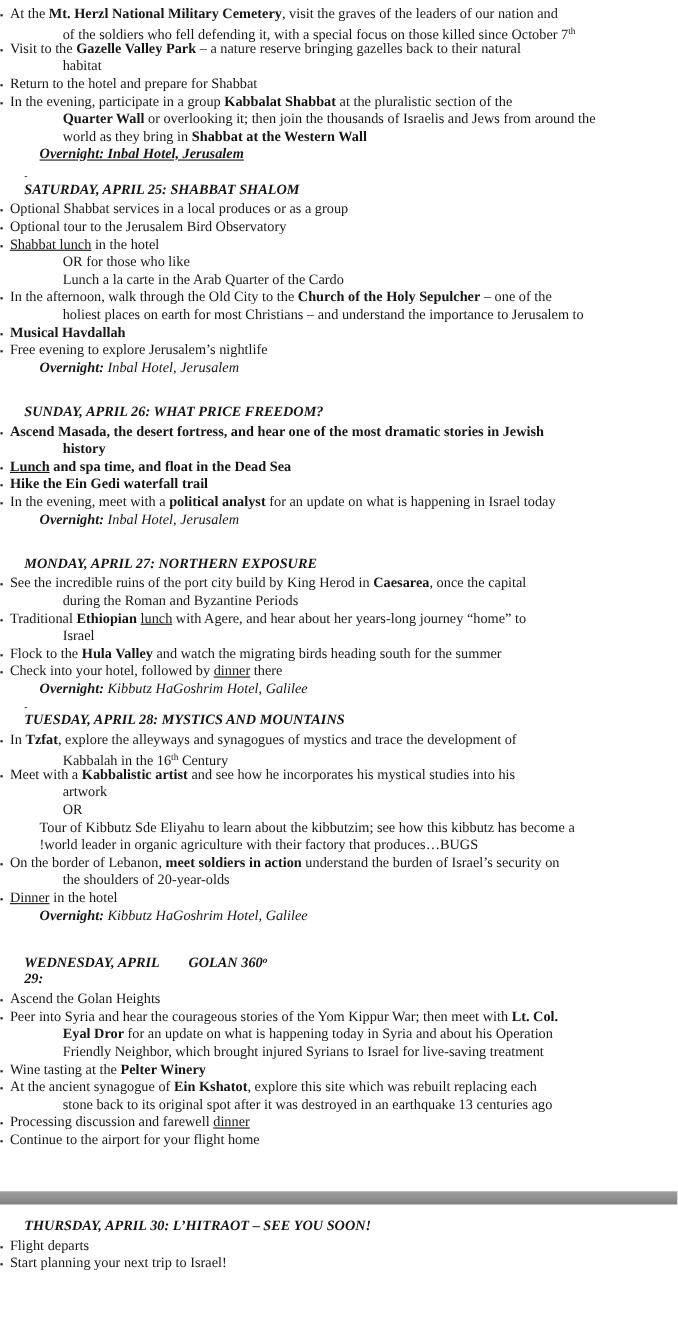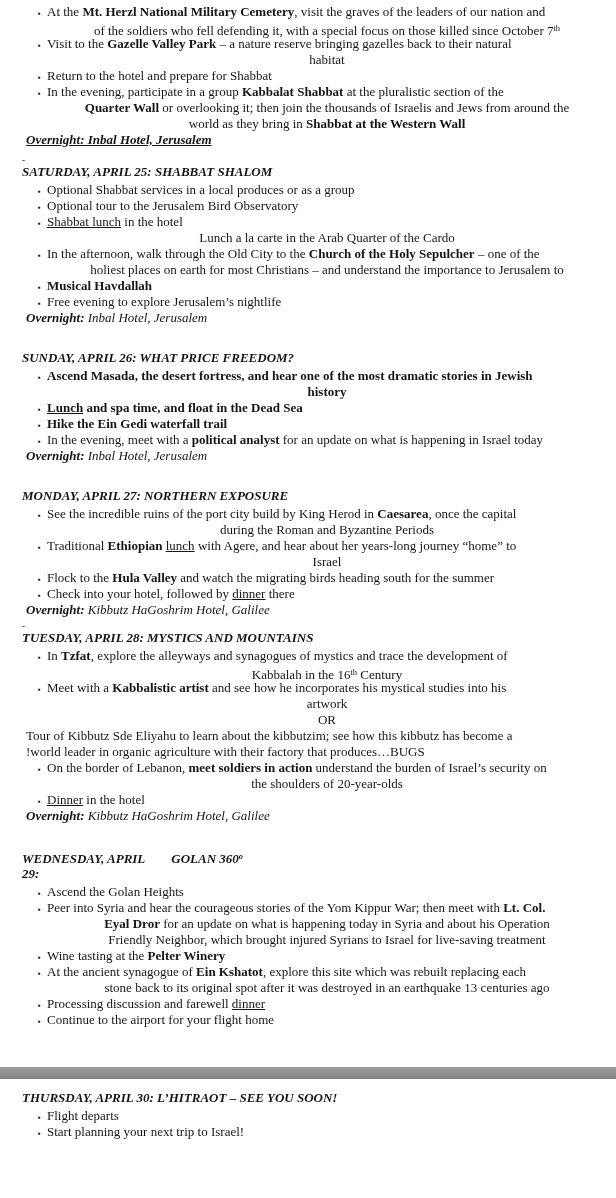--- a/index.html
+++ b/index.html
@@ -9,24 +9,24 @@
     overflow:hidden;
     font-family:"Liberation Serif", serif;
   }
   #doc{
     font-size:13px;
     line-height:16px;
     color:#161616;
     padding-top:4px;
   }
   .line{white-space:nowrap;height:16px;}
-  .flush{padding-left:26px;}
+  .flush{padding-left:36px;}
   .heading{padding-left:22px;margin-bottom:2px;}
-  .bullet{padding-left:38px;}
-  .cont{padding-left:38px;text-align:center;}
+  .bullet{}
+  .cont{padding-left:57px;}
   .dash{padding-left:22px;height:8px;line-height:8px;font-size:9px;font-weight:bold;}
   .blt{display:inline-block;width:9px;font-size:8px;}
   .st-b{font-weight:bold;}
   .st-i{font-style:italic;}
   .st-u{text-decoration:underline;}
   .st-s{font-size:8.5px;vertical-align:4px;}
   .st-g{display:inline-block;width:26px;}
   .spacer{width:100%;}
   .pagebreak{
     height:12px;width:100%;
@@ -45,20 +45,21 @@
     <div class="line bullet"><span class="blt">▪</span><span class="">In the evening, participate in a group </span><span class="st-b">Kabbalat Shabbat</span><span class=""> at the pluralistic section of the</span></div>
     <div class="line cont"><span class="st-b">Quarter Wall</span><span class=""> or overlooking it; then join the thousands of Israelis and Jews from around the</span></div>
     <div class="line cont"><span class="">world as they bring in </span><span class="st-b">Shabbat at the Western Wall</span></div>
     <div class="line flush"><span class="st-b st-i st-u">Overnight: Inbal Hotel, Jerusalem</span></div>
     <div class="spacer" style="height: 8px;"></div>
     <div class="line dash"><span class="st-b">-</span></div>
     <div class="line heading"><span class="st-b st-i">SATURDAY, APRIL 25: SHABBAT SHALOM</span></div>
     <div class="line bullet"><span class="blt">▪</span><span class="">Optional Shabbat services in a local produces or as a group</span></div>
     <div class="line bullet"><span class="blt">▪</span><span class="">Optional tour to the Jerusalem Bird Observatory</span></div>
     <div class="line bullet"><span class="blt">▪</span><span class="st-u">Shabbat lunch</span><span class=""> in the hotel</span></div>
+    <div class="line cont"><span class="">OR for those who like</span></div>
     <div class="line cont"><span class="">Lunch a la carte in the Arab Quarter of the Cardo</span></div>
     <div class="line bullet"><span class="blt">▪</span><span class="">In the afternoon, walk through the Old City to the </span><span class="st-b">Church of the Holy Sepulcher</span><span class=""> – one of the</span></div>
     <div class="line cont"><span class="">holiest places on earth for most Christians – and understand the importance to Jerusalem to</span></div>
     <div class="line bullet"><span class="blt">▪</span><span class="st-b">Musical Havdallah</span></div>
     <div class="line bullet"><span class="blt">▪</span><span class="">Free evening to explore Jerusalem’s nightlife</span></div>
     <div class="line flush"><span class="st-b st-i">Overnight:</span><span class="st-i"> Inbal Hotel, Jerusalem</span></div>
     <div class="spacer" style="height: 24px;"></div>
     <div class="line heading"><span class="st-b st-i">SUNDAY, APRIL 26: WHAT PRICE FREEDOM?</span></div>
     <div class="line bullet"><span class="blt">▪</span><span class="st-b">Ascend Masada, the desert fortress, and hear one of the most dramatic stories in Jewish</span></div>
     <div class="line cont"><span class="st-b">history</span></div>

